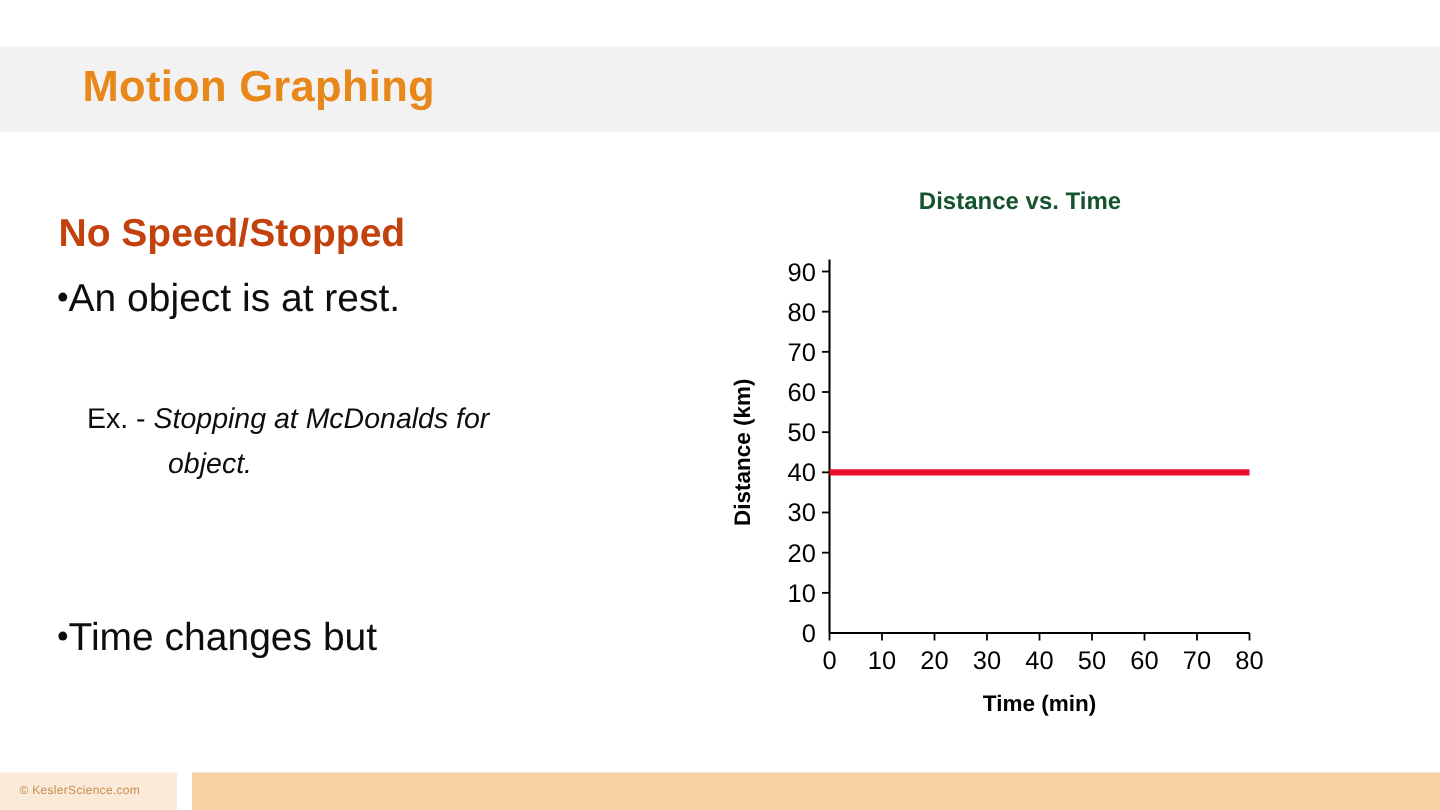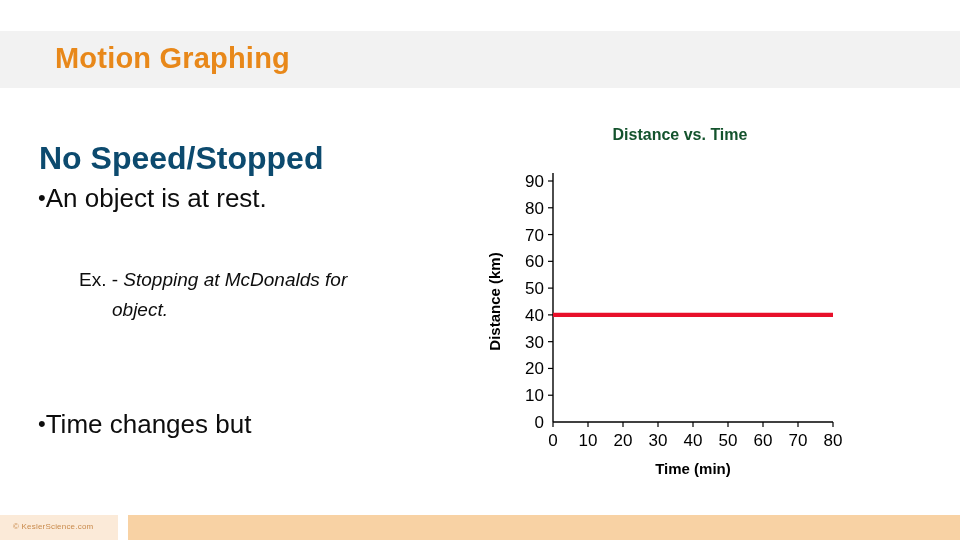--- a/index.html
+++ b/index.html
@@ -40,23 +40,23 @@
     position: absolute;
     left: 0;
     top: 95px;
     width: 480px;
     height: 380px;
   }
   #section-heading {
     position: absolute;
     left: 39px;
     top: 45px;
-    font-size: 32px;
-    font-weight: bold;
-    color: #0c4a6e;
+    font-size: 26px;
+    font-weight: bold;
+    color: #c2410c;
     white-space: nowrap;
   }
   #bullet-one {
     position: absolute;
     left: 38px;
     top: 88px;
     font-size: 26px;
     color: #0d0d0d;
     white-space: nowrap;
   }
@@ -69,21 +69,20 @@
     left: 58px;
     top: 170px;
     width: 390px;
     font-size: 19px;
     color: #0d0d0d;
     line-height: 30px;
     text-indent: 0;
   }
   #example-line .ex-label {
     font-style: normal;
-    margin-left: 21px;
   }
   #example-line .ex-italic {
     font-style: italic;
   }
   #example-line .ex-wrap {
     display: block;
     padding-left: 28px;
     text-indent: -28px;
   }
   #bullet-two {

